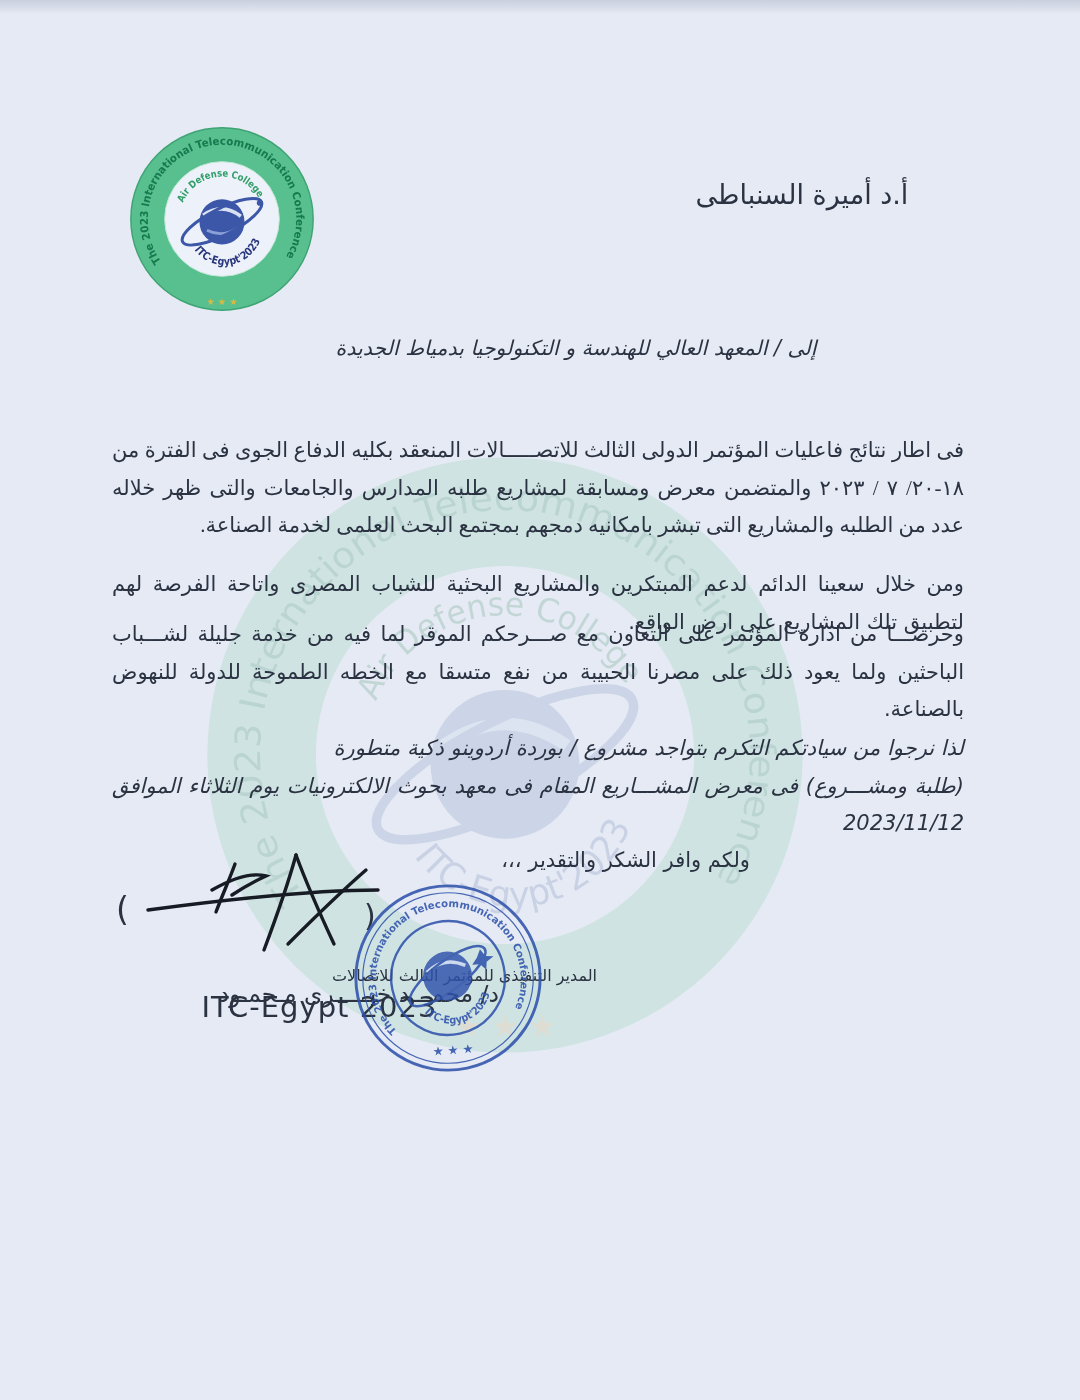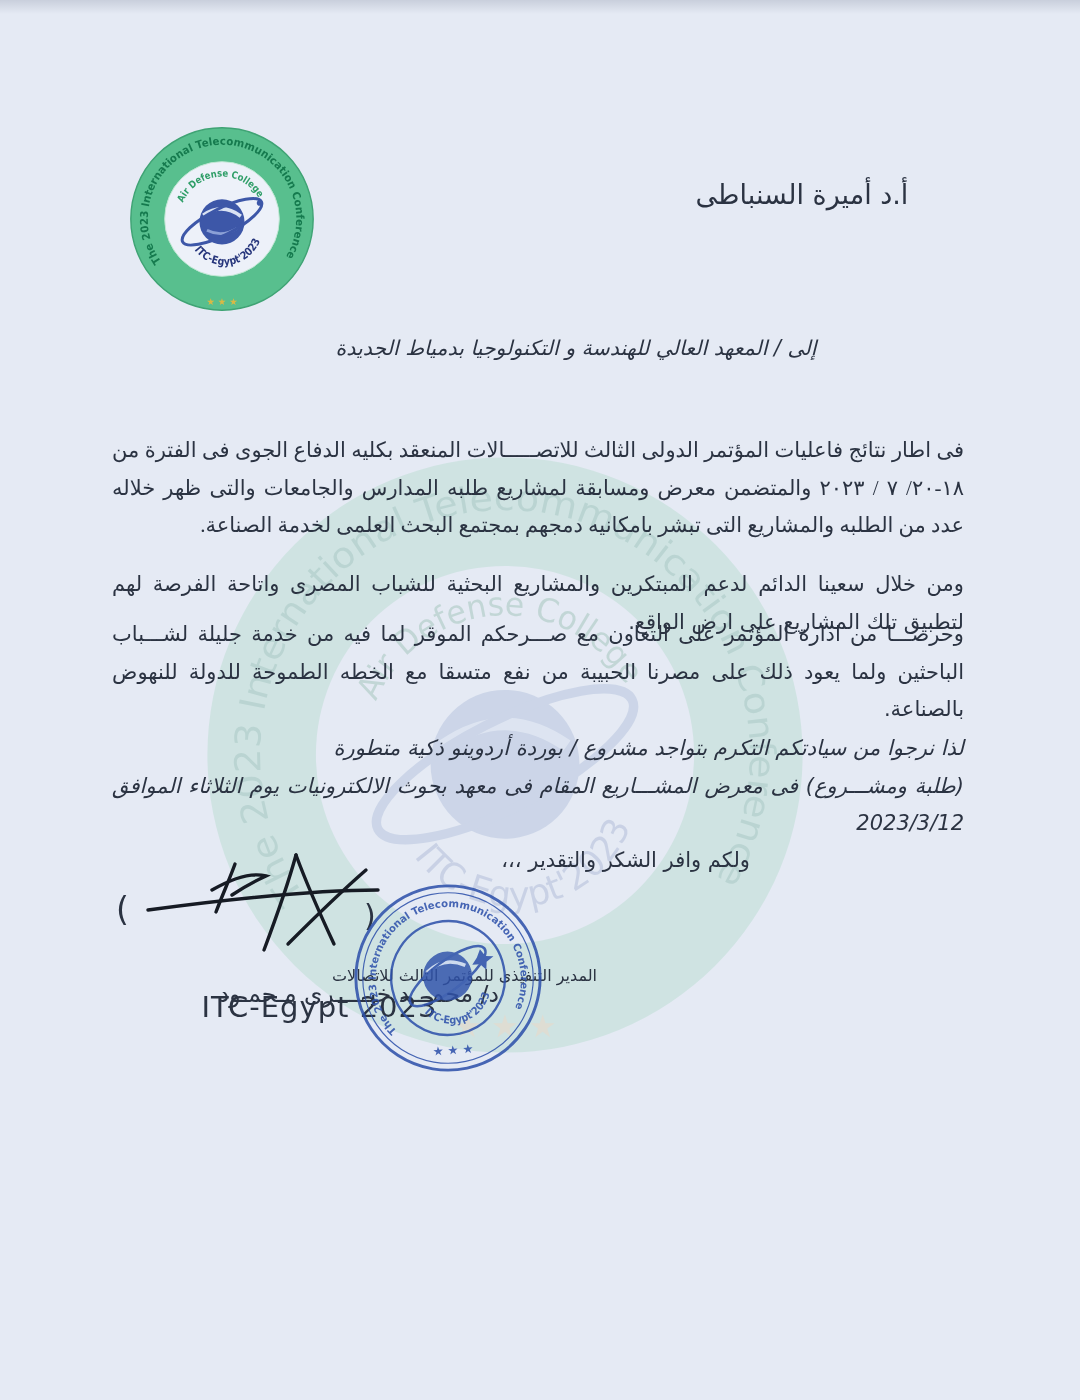--- a/index.html
+++ b/index.html
@@ -116,21 +116,21 @@
 <div class="abs recipient">إلى / المعهد العالي للهندسة و التكنولوجيا بدمياط الجديدة</div>
 
 <div class="abs para p1">فى اطار نتائج فاعليات المؤتمر الدولى الثالث للاتصـــــالات المنعقد بكليه الدفاع الجوى فى الفترة من ١٨-٢٠/ ٧ / ٢٠٢٣ والمتضمن معرض ومسابقة لمشاريع طلبه المدارس والجامعات والتى ظهر خلاله عدد من الطلبه والمشاريع التى تبشر بامكانيه دمجهم بمجتمع البحث العلمى لخدمة الصناعة.</div>
 <div class="abs para p2">ومن خلال سعينا الدائم لدعم المبتكرين والمشاريع البحثية للشباب المصرى واتاحة الفرصة لهم لتطبيق تلك المشاريع على ارض الواقع.</div>
 <div class="abs para p3">وحرصـــا من ادارة المؤتمر على التعاون مع صـــرحكم الموقر لما فيه من خدمة جليلة لشـــباب الباحثين ولما يعود ذلك على مصرنا الحبيبة من نفع متسقا مع الخطه الطموحة للدولة للنهوض بالصناعة.</div>
 
 <div class="abs para p4">
   <span class="line line-right">لذا نرجوا من سيادتكم التكرم بتواجد مشروع    / بوردة أردوينو ذكية متطورة</span>
   <span class="line line-just">(طلبة ومشـــروع) فى معرض المشـــاريع المقام فى معهد بحوث الالكترونيات يوم الثلاثاء الموافق</span>
   <span class="line line-flex">
-    <span dir="ltr">2023/3/12</span>
+    <span dir="ltr">2023/11/12</span>
   </span>
 </div>
 
 <div class="abs closing">ولكم وافر الشكر والتقدير ،،،</div>
 
 <svg class="abs sig-svg" viewBox="0 0 252 112">
   <g stroke="#161b24" stroke-width="3.4" stroke-linecap="round" fill="none">
     <path d="M 10 58 C 70 50 170 38 240 38"></path>
     <path d="M 97 12 C 92 26 84 44 78 60"></path>
     <path d="M 74 38 C 95 26 113 20 128 24 C 115 30 103 37 94 43"></path>

